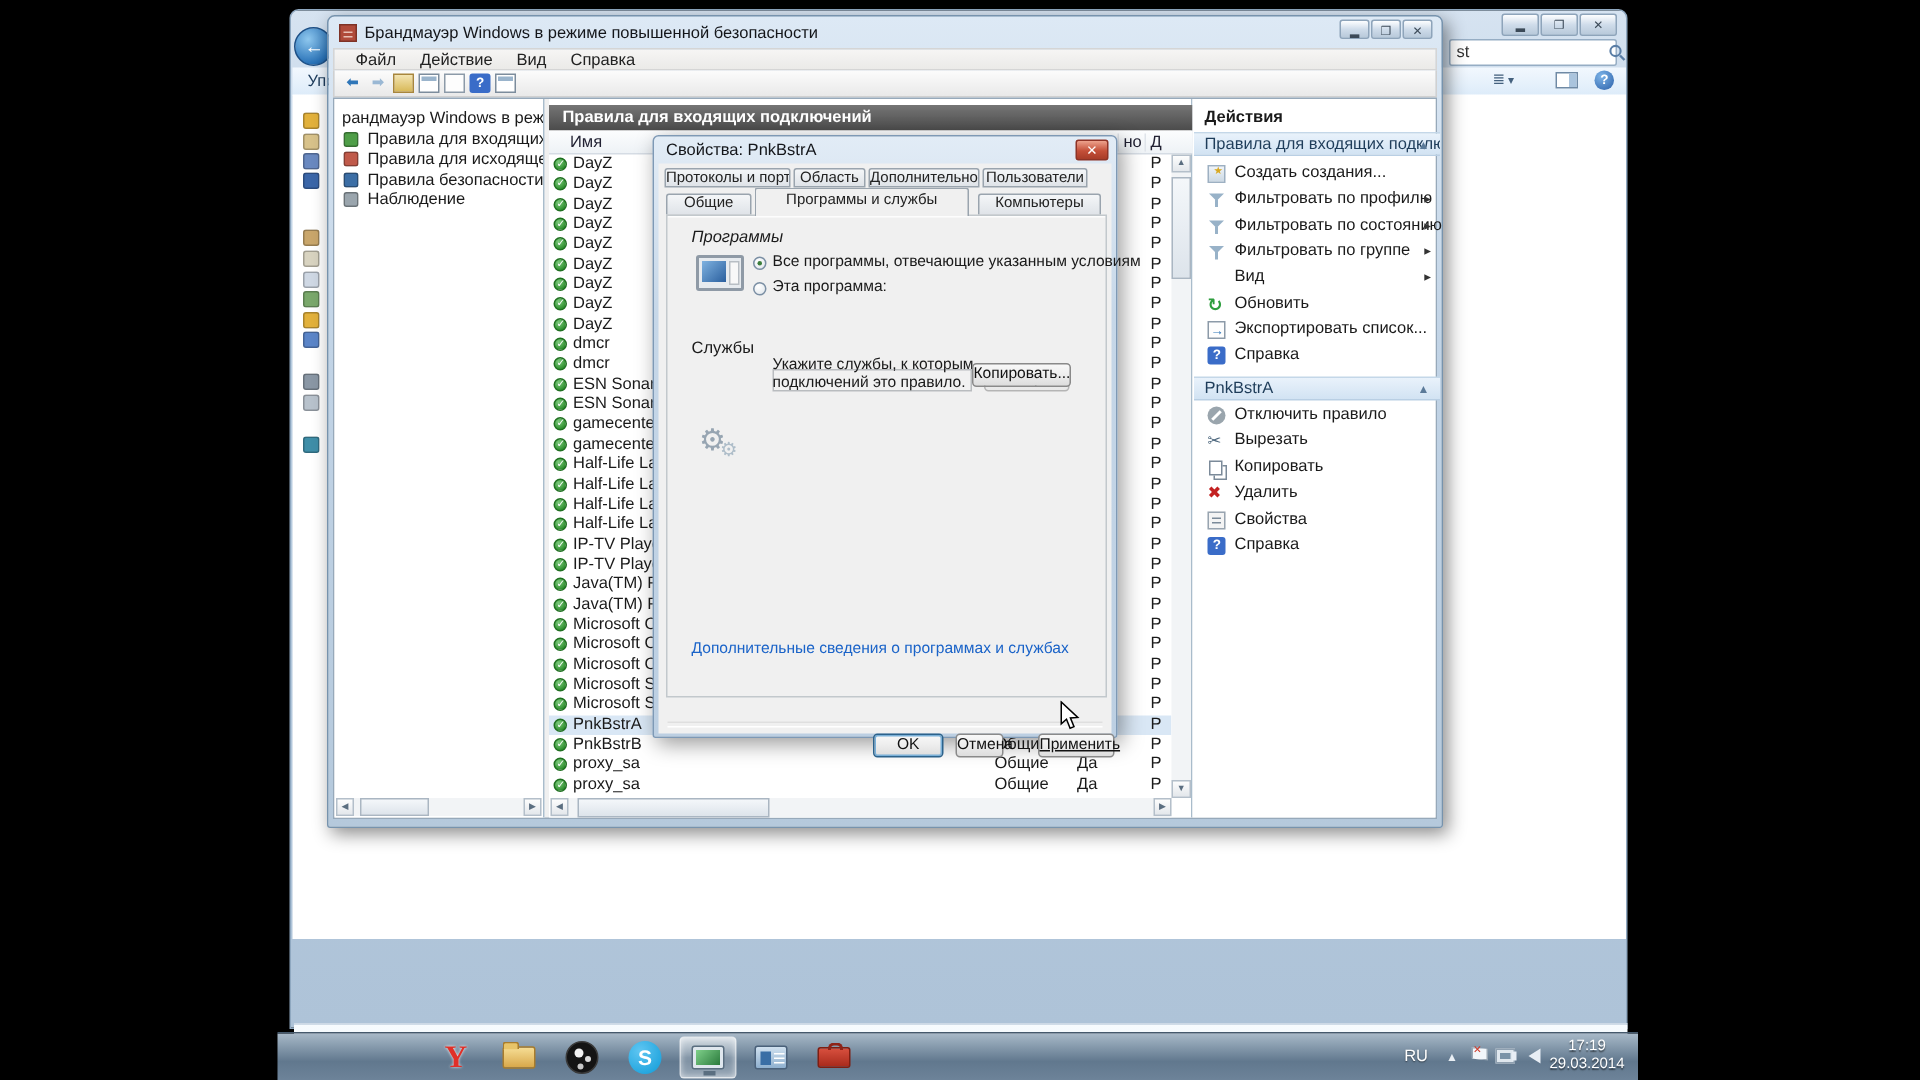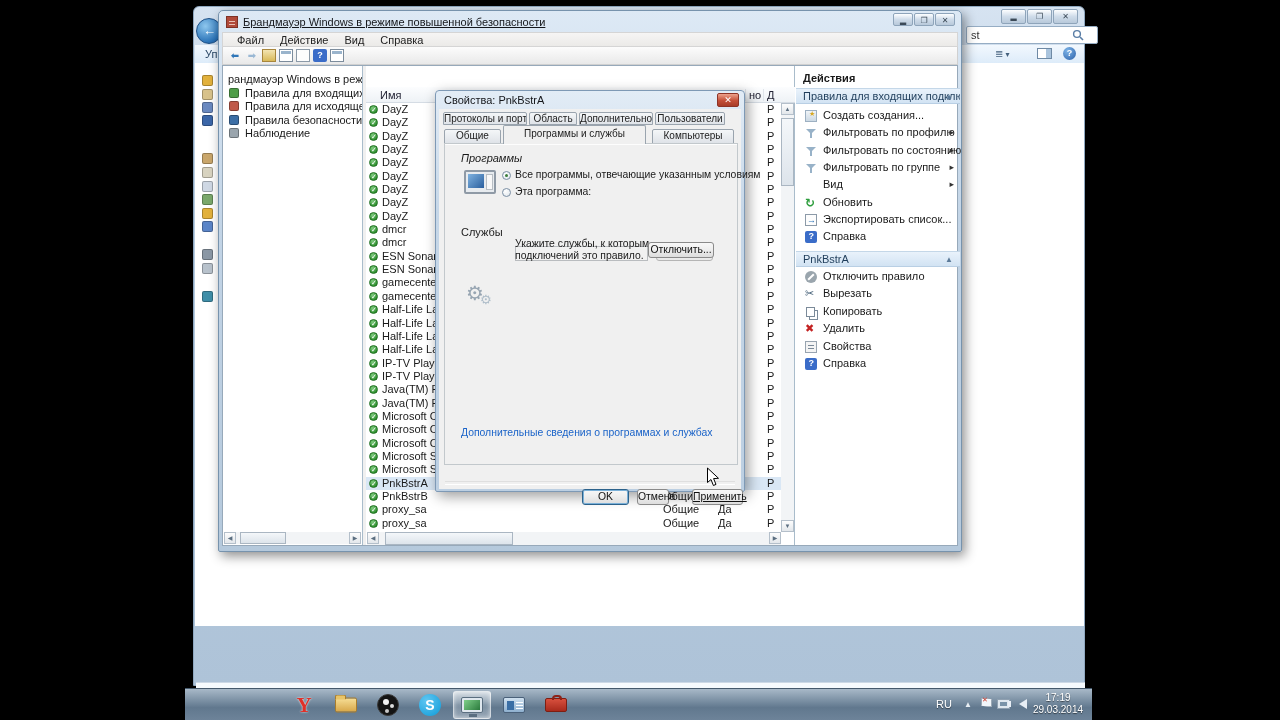--- a/index.html
+++ b/index.html
@@ -9,21 +9,21 @@
 
   
   #explorer{left:193px;top:6px;width:892px;height:680px;background:linear-gradient(180deg,#d6e3f1,#b9cde0 30%,#aec3d8);
             border:1px solid #8fa8c0;border-radius:6px 6px 0 0;box-sizing:border-box;z-index:1;}
   .capbtns{right:6px;top:2px;display:flex;}
   .capbtn{width:25px;height:15px;margin-left:1px;background:linear-gradient(180deg,#fdfeff,#cfdcea 50%,#b8c9da);
           border:1px solid #8ea4ba;border-radius:2px;font-size:8px;line-height:13px;text-align:center;color:#3c4a58;box-sizing:border-box;}
   #exp-back{left:2px;top:11px;width:26px;height:26px;border-radius:50%;
             background:radial-gradient(circle at 35% 30%,#8ec7ee,#2a73b8 70%,#1c4f86);border:1px solid #1c4f86;box-sizing:border-box;}
   #exp-back::before{content:"←";position:absolute;left:6px;top:4px;color:#fff;font-size:13px;font-weight:bold;}
-  #exp-search{left:772px;top:19px;width:132px;height:18px;background:#fff;border:1px solid #96adc4;border-radius:2px;
+  #exp-search{left:772px;top:19px;width:112px;height:18px;background:#fff;border:1px solid #96adc4;border-radius:2px;
               box-sizing:border-box;font-size:11px;padding:1px 16px 1px 4px;color:#333;font-family:"Liberation Sans",sans-serif;}
   #exp-search-mag{left:878px;top:22px;width:12px;height:12px;}
   #exp-toolbar{left:1px;top:38px;width:889px;height:19px;background:linear-gradient(180deg,#f2f8fe,#dcebf9);
                border-bottom:1px solid #c4d6e8;}
   #exp-organize{left:10px;top:3px;color:#1e3c5c;}
   #exp-views{left:800px;top:3px;width:20px;height:12px;color:#44617e;font-size:10px;letter-spacing:-1px;}
   #exp-views::after{content:"▾";font-size:8px;margin-left:3px;}
   #exp-pane{left:842px;top:3px;width:15px;height:11px;border:1px solid #6f8aa5;background:#fff;box-sizing:border-box;}
   #exp-pane::after{content:"";position:absolute;right:0;top:0;width:5px;height:9px;background:#aac4dd;}
   #exp-help{left:868px;top:2px;width:13px;height:13px;border-radius:50%;background:radial-gradient(circle at 35% 30%,#7db4e8,#2a5fa8);
@@ -41,21 +41,21 @@
   .det-type{left:82px;top:21px;color:#3c3c3c;}
   .det-mod{left:82px;top:33px;color:#3c3c3c;}
   .det-created{left:243px;top:8px;color:#3c3c3c;}
 
   
   #mmc{left:218px;top:10px;width:744px;height:542px;background:linear-gradient(180deg,#dde9f5,#c2d4e6 40%,#b5c9dc);
        border:1px solid #7793ad;border-radius:5px 5px 2px 2px;box-sizing:border-box;z-index:2;
        box-shadow:3px 4px 12px rgba(0,0,0,.45);}
   #mmc-ico{left:7px;top:5px;width:12px;height:12px;background:#b04a3a;border:1px solid #7e3226;box-sizing:border-box;}
   #mmc-ico::after{content:"";position:absolute;left:2px;top:4px;width:6px;height:1px;background:#e8c0b5;box-shadow:0 3px 0 #e8c0b5;}
-  #mmc-title{left:24px;top:5px;width:640px;white-space:nowrap;overflow:hidden;color:#14161a;text-decoration:underline;}
+  #mmc-title{left:24px;top:5px;width:640px;white-space:nowrap;overflow:hidden;color:#14161a;}
   #mmc .capbtn{height:13px;width:20px;}
   #mmc-menubar{left:3px;top:21px;right:3px;height:15px;background:linear-gradient(180deg,#f6f5f4,#ebeae8);
                border:1px solid #d5d5d5;box-sizing:border-box;display:flex;padding-left:6px;}
   .menuitem{padding:1px 8px 0 8px;color:#222;}
   #mmc-toolbar{left:3px;top:36px;right:3px;height:18px;background:linear-gradient(180deg,#fcfcfc,#e9e9e9);
                border:1px solid #d0d0d0;border-top:none;box-sizing:border-box;display:flex;align-items:center;padding-left:5px;}
   .tbico{width:14px;height:13px;margin-right:3px;text-align:center;font-size:10px;line-height:13px;}
   .ico-back{color:#2f76b8;font-weight:bold;}
   .ico-fwd{color:#9ab8d4;font-weight:bold;}
   .ico-save{background:linear-gradient(180deg,#f3e4b2,#d8b958);border:1px solid #a8863c;box-sizing:border-box;}
@@ -301,20 +301,21 @@
           <span class="tlb">Наблюдение</span>
         </div>
       <div id="tree-hscroll" class="abs">
         <span class="sarrow" style="left:0;top:0;">◀</span>
         <span class="sarrow" style="right:0;top:0;">▶</span>
         <span class="sthumb" style="left:16px;top:0;width:46px;height:12px;"></span>
       </div>
     </div>
 
     <div id="list" class="abs">
+      <div id="list-title" class="abs">Правила для входящих подключений</div>
       <div id="list-cols" class="abs">
         <span id="col-name">Имя</span>
         <span id="col-en">но</span>
         <span id="col-act">Д</span>
         <span class="colsep" style="left:379px;"></span>
         <span class="colsep" style="left:397px;"></span>
       </div>
       <div id="rows" class="abs">
         <div class="rrow">
             <span class="rchk"></span>
@@ -658,21 +659,21 @@
       <span class="radio sel" style="left:57px;top:27px;"></span>
       <span class="rlabel" style="left:70px;top:25px;">Все программы, отвечающие указанным условиям</span>
       <span class="radio" style="left:57px;top:44px;"></span>
       <span class="rlabel" style="left:70px;top:42px;">Эта программа:</span>
       <div id="pgm-path"></div>
       <div class="btn disabled" style="left:211px;top:101px;width:57px;">Обзор...</div>
       <span class="grouplabel" style="left:16px;top:82px;">Службы</span>
       <div id="gears"></div>
       <span class="svcline" style="left:70px;top:94px;">Укажите службы, к которым</span>
       <span class="svcline" style="left:70px;top:106px;">подключений это правило.</span>
-      <div class="btn" style="left:203px;top:98px;width:66px;">Отключить...</div>
+      <div class="btn" style="left:203px;top:98px;width:66px;">Копировать...</div>
       <span id="dlg-link">Дополнительные сведения о программах и службах</span>
     </div>
     <div id="dlg-sep"></div>
     <div class="btn" id="btn-ok">OK</div>
     <div class="btn" id="btn-cancel">Отмена</div>
     <div class="btn" id="btn-apply">Применить</div>
   </div>
 </div>
 
 <svg id="cursor" class="abs" width="14" height="20" viewBox="0 0 14 20">

